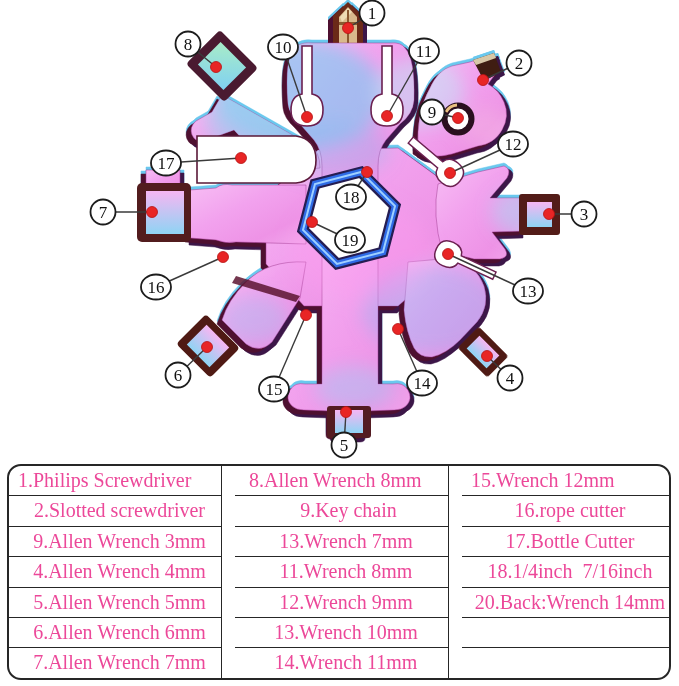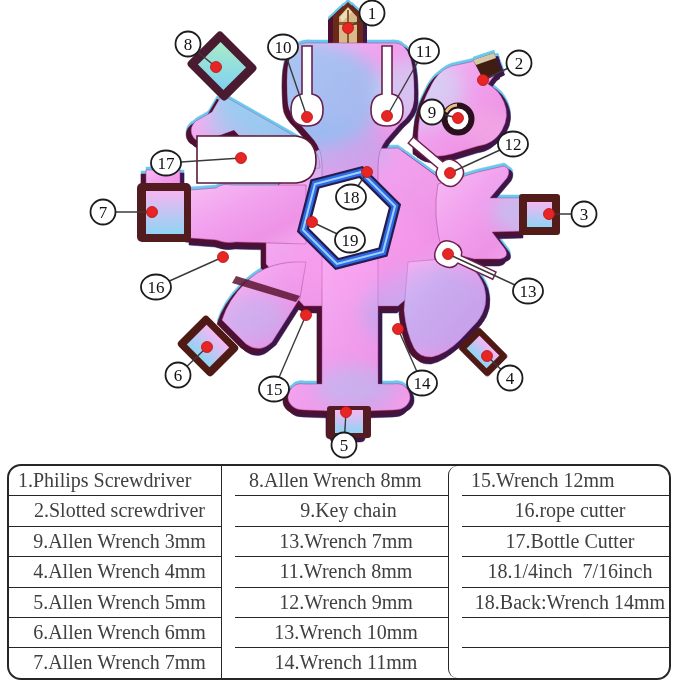--- a/index.html
+++ b/index.html
@@ -4,23 +4,23 @@
 <style>
   html,body{margin:0;padding:0;background:#fff;}
   body{width:679px;height:686px;position:relative;font-family:"Liberation Serif",serif;overflow:hidden;}
   .figure{position:absolute;top:0;left:0;width:679px;height:462px;}
   .figure svg{display:block;}
   .legend{position:absolute;left:7px;top:464px;width:664px;box-sizing:border-box;
           display:flex;border:2px solid #262626;border-radius:14px;background:#fff;overflow:hidden;}
   .col{display:flex;flex-direction:column;box-sizing:border-box;}
   .col-0{width:212px;}
   .col-1{width:227px;}
-  .col-2{flex:1;border-radius:9px;}
+  .col-2{flex:1;}
   .col + .col{border-left:1.7px solid #262626;padding-left:13px;}
-  .cell{height:29.4px;line-height:29.4px;padding-left:9px;font-size:20px;color:#404040;
+  .cell{height:29.4px;line-height:29.4px;padding-left:9px;font-size:20px;color:#ec4899;
         white-space:pre;overflow:hidden;font-family:"Liberation Serif",serif;}
   .cell + .cell{border-top:1.7px solid #262626;text-align:center;}
   text.co{font-family:"Liberation Serif",serif;font-size:17px;fill:#111;}
 </style>
 </head>
 <body>
 
 <div class="figure">
 <svg id="fig-svg" width="679" height="462" viewBox="0 0 679 462" xmlns="http://www.w3.org/2000/svg">
   <defs>
@@ -306,17 +306,17 @@
       <div class="cell">11.Wrench 8mm</div>
       <div class="cell">12.Wrench 9mm</div>
       <div class="cell">13.Wrench 10mm</div>
       <div class="cell">14.Wrench 11mm</div>
     </div>
   <div class="col col-2">
       <div class="cell">15.Wrench 12mm</div>
       <div class="cell">16.rope cutter</div>
       <div class="cell">17.Bottle Cutter</div>
       <div class="cell">18.1/4inch  7/16inch</div>
-      <div class="cell">18.Back:Wrench 14mm</div>
+      <div class="cell">20.Back:Wrench 14mm</div>
       <div class="cell"></div>
       <div class="cell"></div>
     </div>
 </div>
 
 </body></html>

